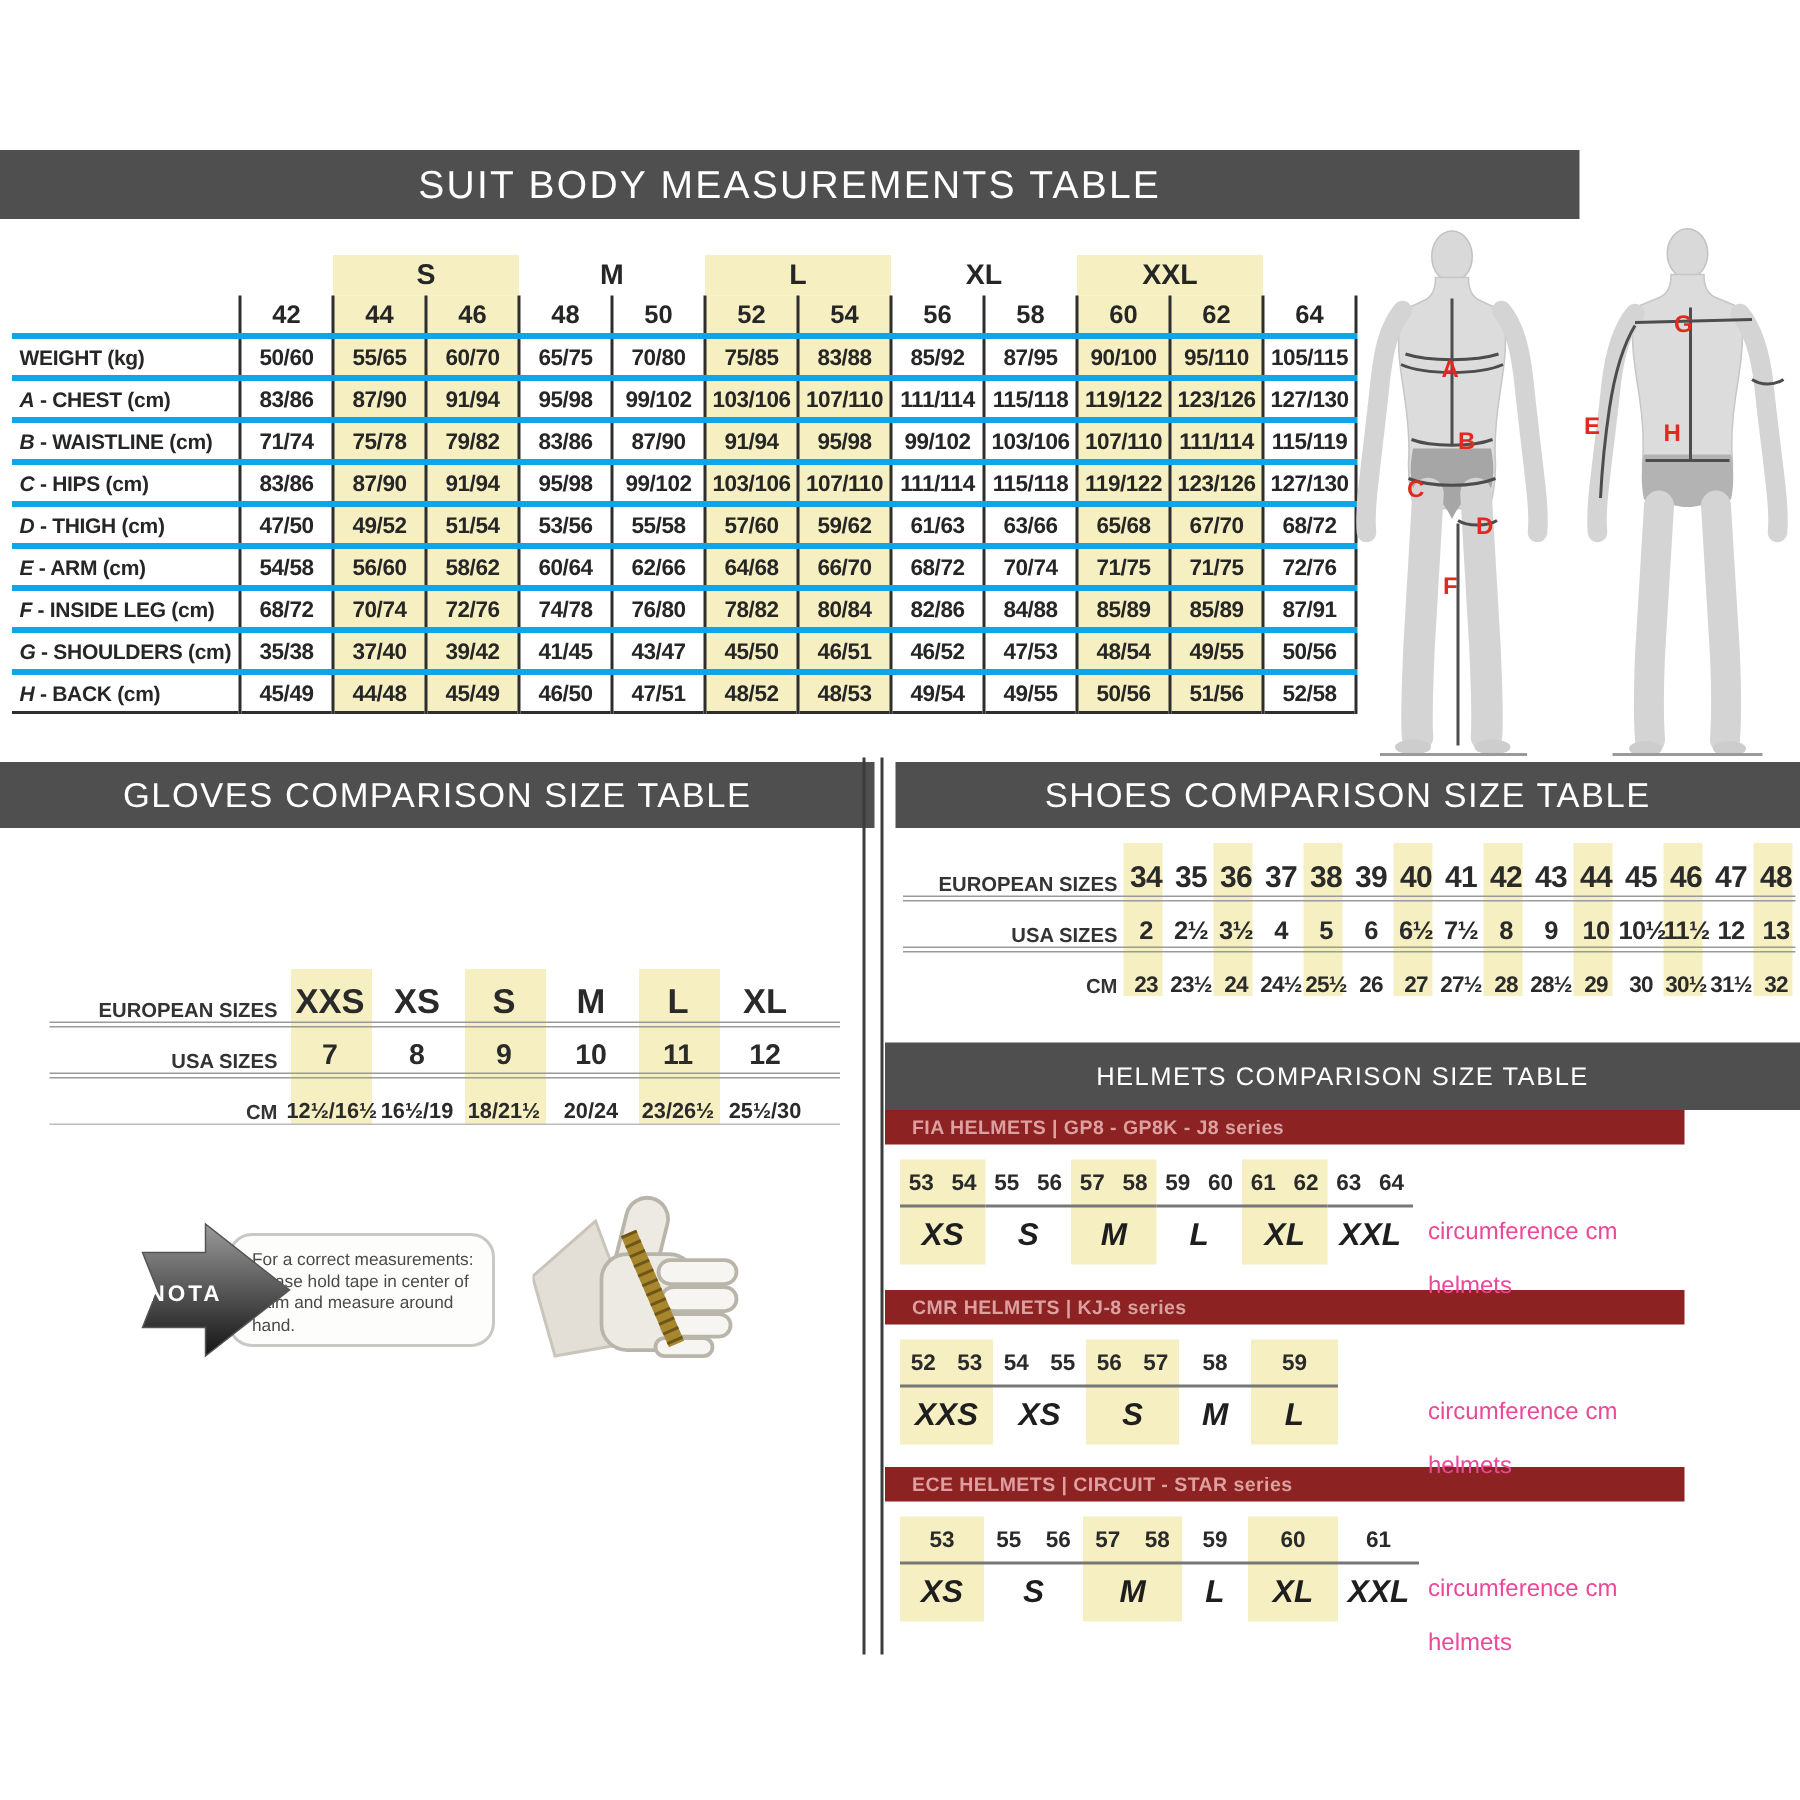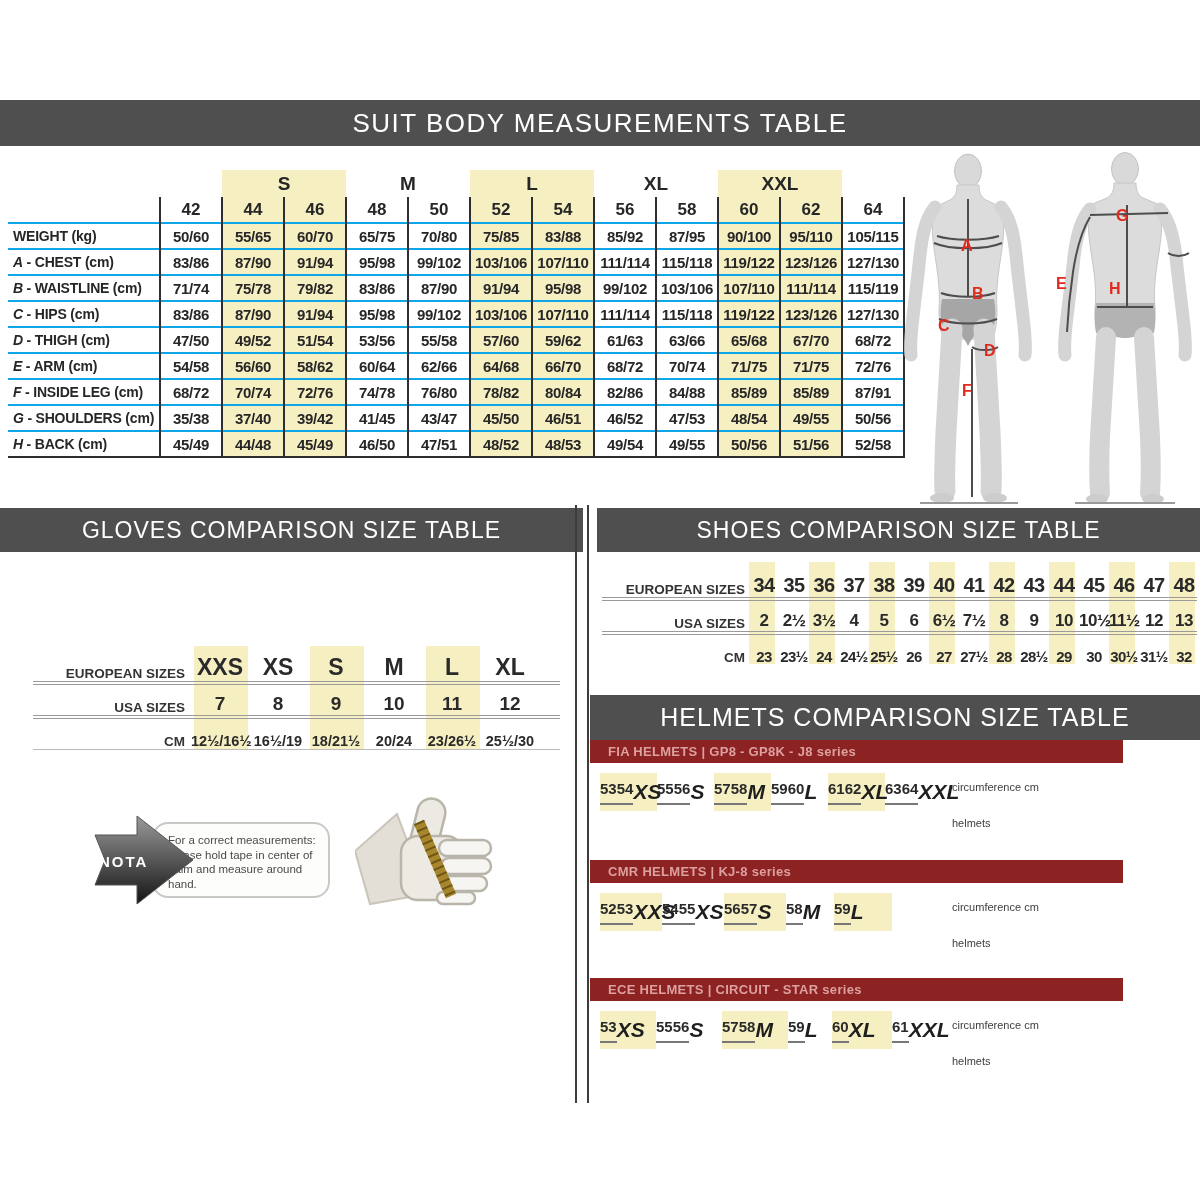--- a/index.html
+++ b/index.html
@@ -1,38 +1,38 @@
 <!DOCTYPE html>
 <html style="--header-bar: #4f4f4f; --highlight: #f5efc2; --red-bar: #8c2222; --red-bar-text: #dda0a0; --figure-letter: #e02a1e;"><head>
 <meta charset="utf-8">
 <style>
   html,body{margin:0;padding:0;background:#fff;}
   .page{position:relative;width:1200px;height:1200px;background:#fff;overflow:hidden;
         font-family:"Liberation Sans",sans-serif;color:#222;}
   .bar{position:absolute;background:var(--header-bar);color:#fff;display:flex;
        align-items:center;justify-content:center;}
   .bar-title{font-size:26px;letter-spacing:1.5px;font-weight:400;white-space:nowrap;}
-  .suit-bar{left:0;top:100px;width:1200px;height:46px;}
+  .suit-bar{left:0;top:100px;width:1053px;height:46px;}
   .gloves-bar{left:0;top:508px;width:583px;height:44px;}
   .shoes-bar{left:597px;top:508px;width:603px;height:44px;}
   .gloves-bar .bar-title,.shoes-bar .bar-title{font-size:23px;letter-spacing:1px;}
   .helmets-bar{left:590px;top:695px;width:610px;height:45px;}
-  .helmets-bar .bar-title{font-size:25px;letter-spacing:1px;}
+  .helmets-bar .bar-title{font-size:17px;letter-spacing:1px;}
   .divider{position:absolute;left:575px;top:505px;width:10px;height:598px;
            border-left:2px solid #3c3c3c;border-right:2px solid #3c3c3c;}
 
   
   .suit-table{position:absolute;left:8px;top:170px;border-collapse:collapse;table-layout:fixed;}
   .suit-table th,.suit-table td{padding:0;margin:0;font-weight:bold;text-align:center;color:#262626;}
   .suit-table .hl{background:var(--highlight);}
   tr.grp-row th{height:27px;font-size:19px;border:none;}
   tr.size-row th{height:25px;font-size:17px;border-left:2px solid #2e2e2e;}
   tr.size-row th.lbl{border-left:none;}
   tr.size-row th:last-child{border-right:2px solid #2e2e2e;}
-  tr.data-row{border-top:2px solid #0ea5e9;}
+  tr.data-row{border-top:4px solid #0ea5e9;}
   tr.data-row:last-child{border-bottom:2px solid #2e2e2e;}
   tr.data-row td{height:24px;font-size:15px;letter-spacing:-0.3px;border-left:2px solid #2e2e2e;}
   tr.data-row td.lbl{border-left:none;text-align:left;font-size:14px;padding-left:5px;letter-spacing:-0.2px;}
   tr.data-row td:last-child{border-right:2px solid #2e2e2e;}
   tr.data-row td.lbl i{font-style:italic;}
 
   
   .figures{position:absolute;left:900px;top:147px;}
   .fig-letter{font-weight:bold;font-size:16px;fill:var(--figure-letter);}
 
@@ -60,28 +60,28 @@
   .shoes-wrap .r-usa .cmp-cell{font-size:17px;}
   .shoes-wrap .r-cm{height:30px;}
   .shoes-wrap .r-cm .cmp-cell{font-size:15px;}
   .shoes-wrap .sep{margin-left:5px;width:595px;}
 
   
   .red-bar{position:absolute;left:590px;width:533px;height:23px;background:var(--red-bar);
            display:flex;align-items:center;padding-left:18px;box-sizing:border-box;}
   .red-bar span{color:var(--red-bar-text);font-size:13px;font-weight:bold;letter-spacing:0.3px;}
   .hgroups{position:absolute;display:flex;z-index:2;}
-  .hgroup{display:flex;flex-direction:row;}
+  .hgroup{display:flex;flex-direction:column;}
   .hgroup.hl{background:var(--highlight);}
   .hnums{height:30px;display:flex;justify-content:space-around;align-items:center;
          border-bottom:2px solid #777;}
   .hnums span{font-size:15px;font-weight:bold;color:#2a2a2a;}
   .hletter{height:38px;display:flex;align-items:center;justify-content:center;
            font-size:21px;font-weight:bold;font-style:italic;color:#1e1e1e;}
-  .side-label{position:absolute;left:952px;font-size:11px;color:#404040;z-index:2;}
+  .side-label{position:absolute;left:952px;font-size:16px;color:#ec4899;z-index:2;margin-top:32px;}
 
   
   .nota-bubble{position:absolute;left:152px;top:822px;width:178px;height:76px;
                border:2px solid #c8c8c4;border-radius:16px;background:#fdfdfc;
                box-sizing:border-box;z-index:1;}
   .nota-text{margin:9px 10px 0 14px;font-size:11.5px;line-height:14.5px;color:#4a4a4a;}
   .nota-arrow{position:absolute;left:85px;top:808px;z-index:2;}
   .hand-svg{position:absolute;left:355px;top:796px;}
 </style>
 </head>

